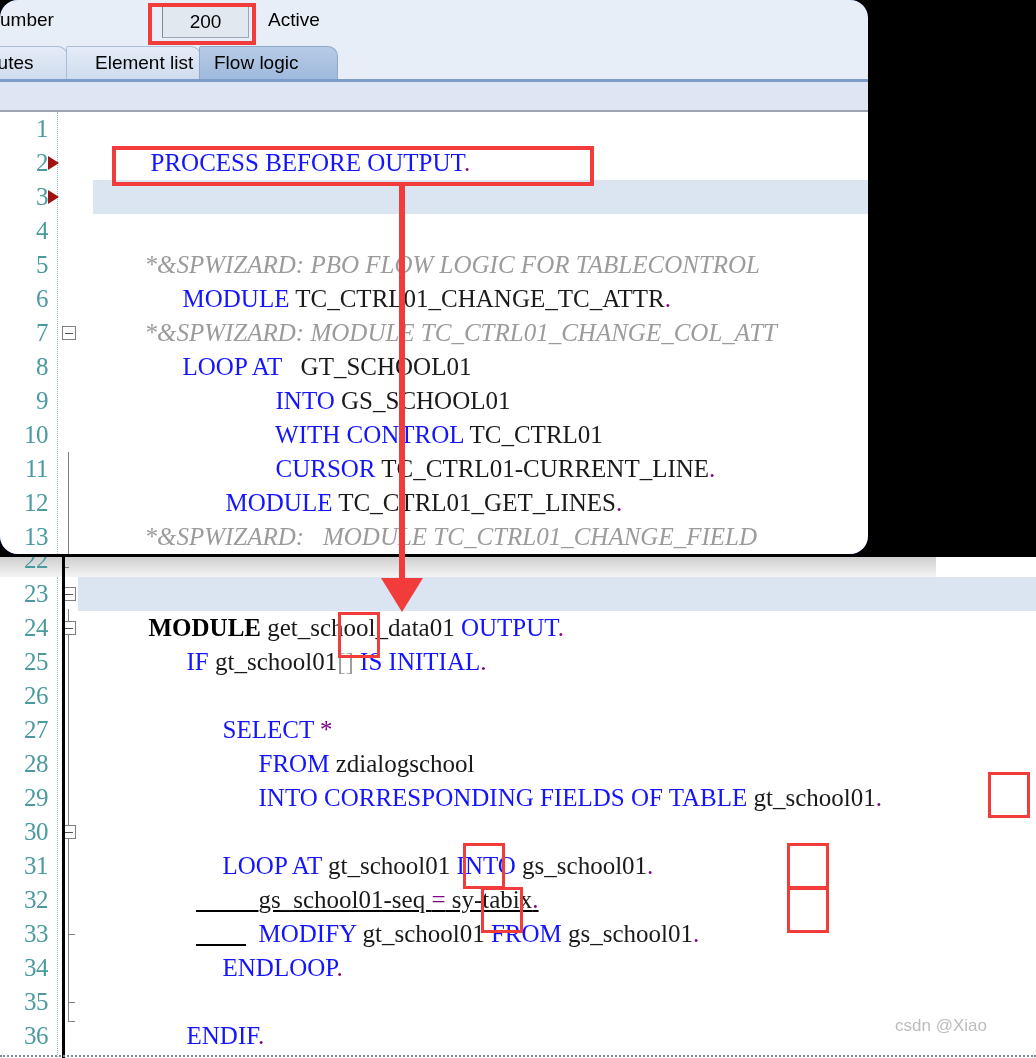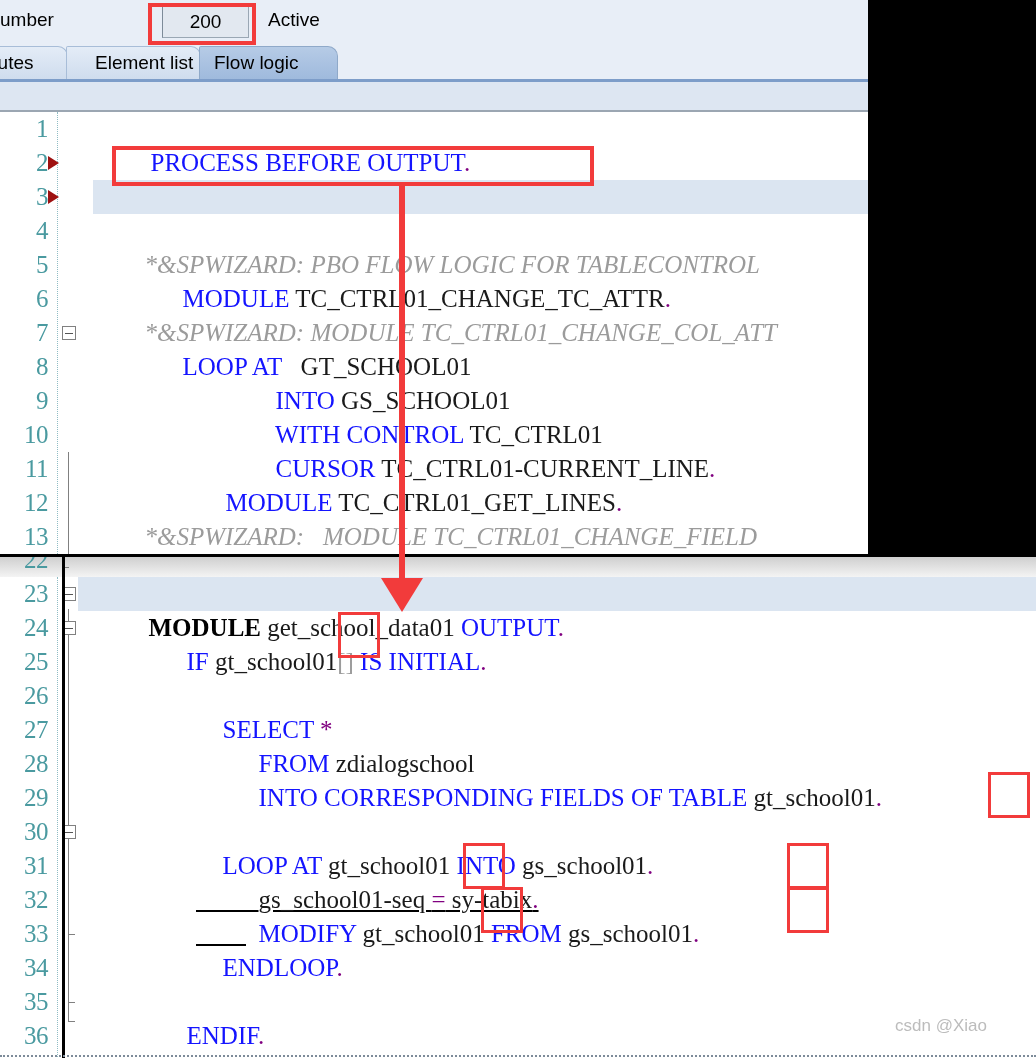--- a/index.html
+++ b/index.html
@@ -8,21 +8,21 @@
     width: 1036px; height: 1058px;
     background: #000;
     font-family: "Liberation Sans", sans-serif;
     overflow: hidden;
   }
   #root { position: relative; width: 1036px; height: 1058px; background: #000; }
 
   
   .top-window {
     position: absolute; left: 0; top: 0; width: 868px; height: 554px;
-    background: #1d4ed8; overflow: hidden;
+    background: #1d4ed8; overflow: hidden; border-radius: 18px;
   }
   .header-bar {
     position: absolute; left: 0; top: 0; width: 868px; height: 44px;
     background: #e8eef7;
   }
   .hdr-label {
     position: absolute; left: 0; top: 9px;
     font-size: 19px; color: #000; white-space: nowrap;
   }
   .num-field {
@@ -122,21 +122,21 @@
   .punc { color: #800080; }
   .grey { color: #9b9b9b; }
 
   
   .bottom-window {
     position: absolute; left: 0; top: 554px; width: 1036px; height: 504px;
     background: #fff; overflow: hidden;
     border-top: 3px solid #000;
   }
   .clip-strip{
-    position:absolute; left:0; top:0; width:1036px; height:20px;
+    position:absolute; left:0; top:0; width:936px; height:20px;
     background: linear-gradient(#cfcfcf,#f4f4f4);
     overflow:hidden;
   }
   .bottom-window .editor-b { position:absolute; left:0; top:0; width:1036px; }
   .bw-left-border{
     position:absolute; left:62px; top:0; bottom:0; width:3px; background:#000;
   }
   .bw-bottom-dots{
     position:absolute; left:0; bottom:1px; width:1036px; height:2px;
     border-bottom: 2px dotted #7d8b99;

